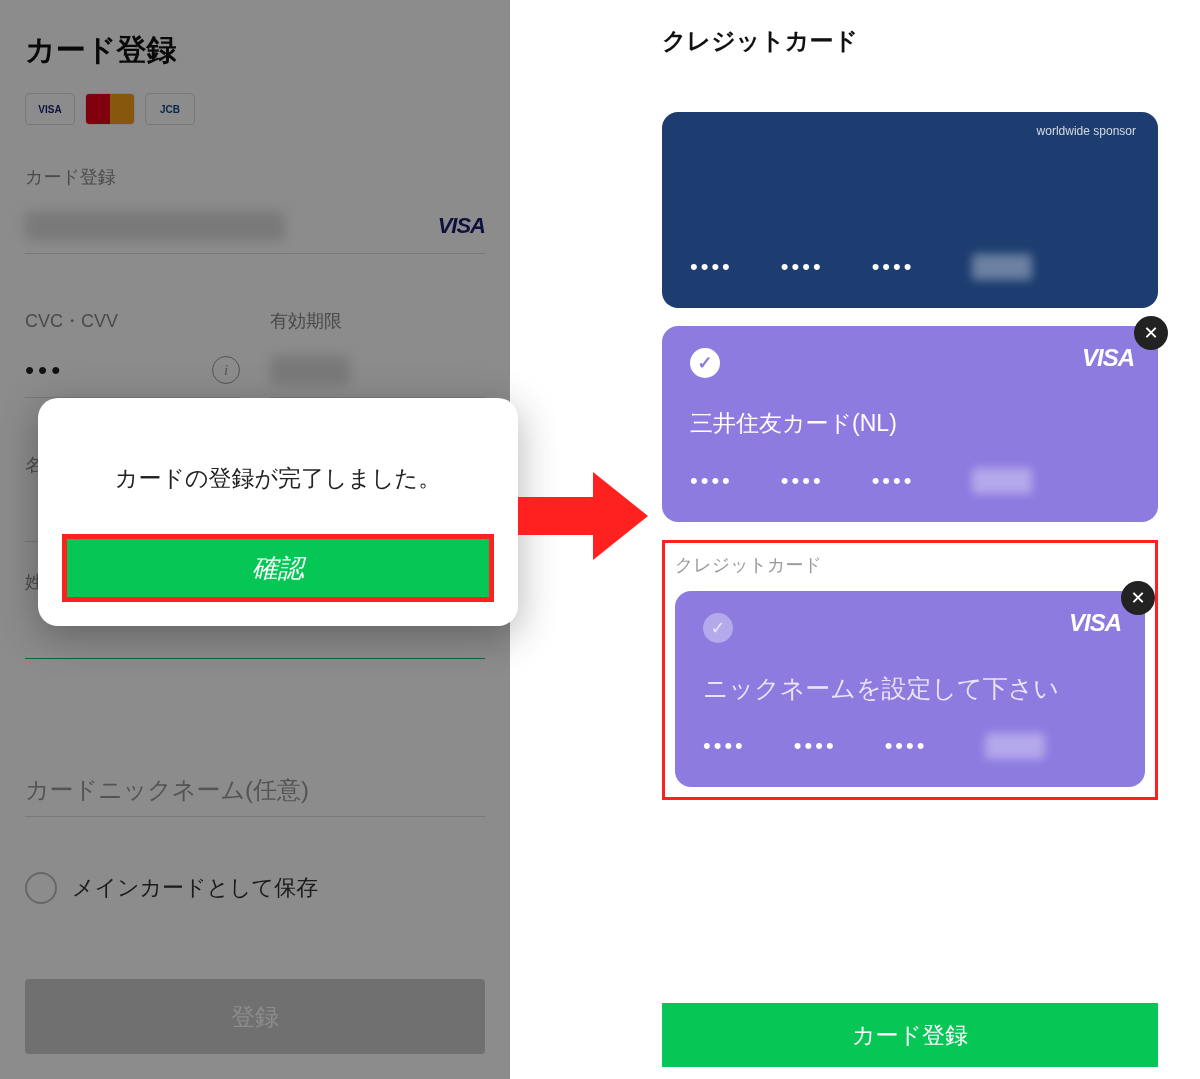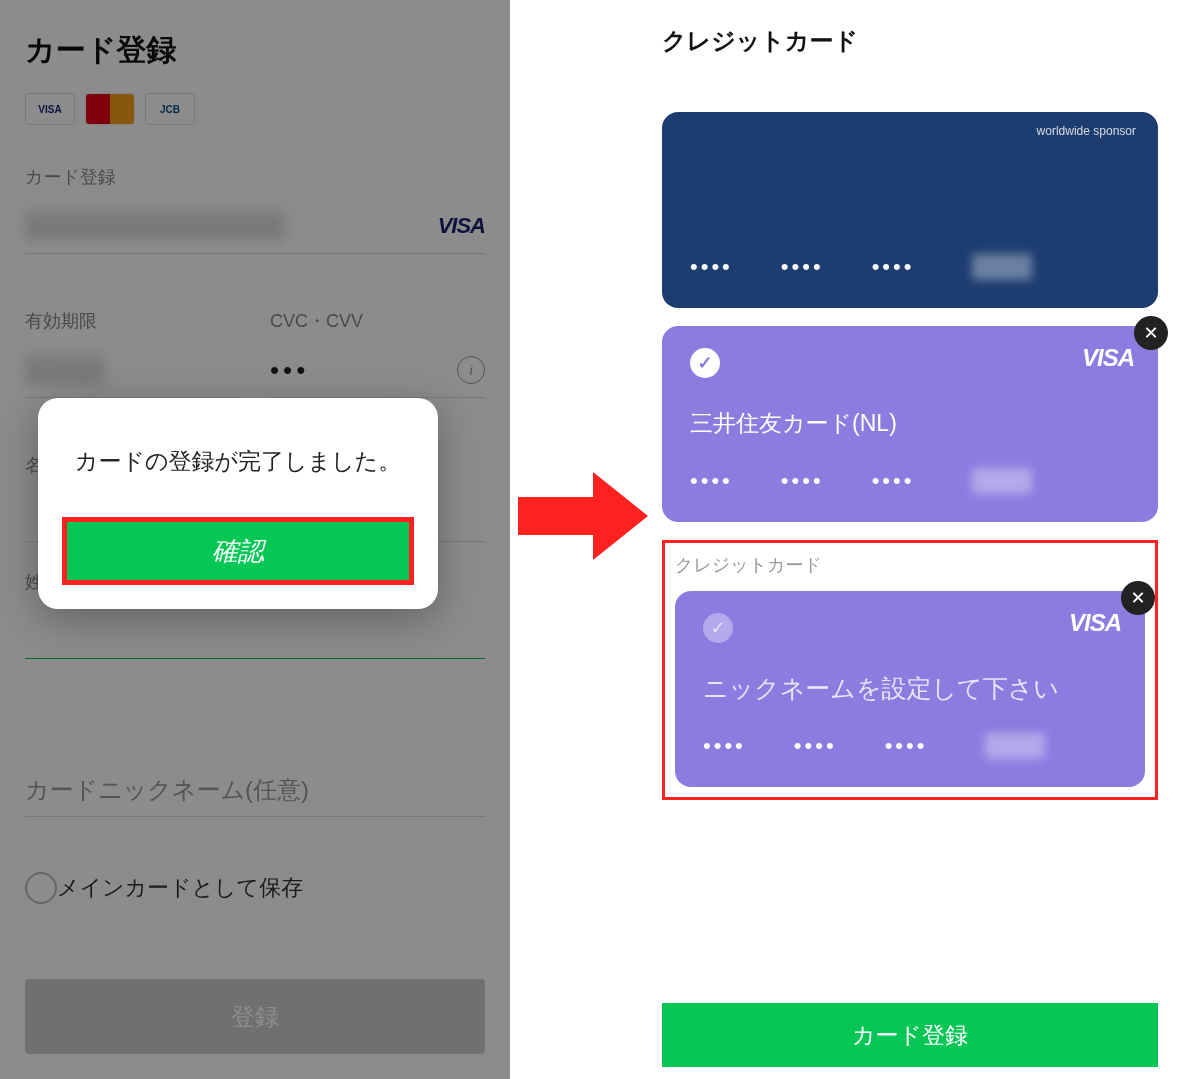--- a/index.html
+++ b/index.html
@@ -30,28 +30,28 @@
 .cvc-dots { font-size: 26px; letter-spacing: 4px; color: #222; }
 .info-icon { width: 28px; height: 28px; border: 1.5px solid #999; border-radius: 50%; display: flex; align-items: center; justify-content: center; font-size: 15px; color: #999; margin-left: auto; font-family: serif; font-style: italic; }
 
 .name-row { margin-top: 55px; }
 .first-row { margin-top: 28px; }
 .first-row .field-row { border-bottom-color: #06c755; }
 
 .nickname-field { margin-top: 115px; }
 .nickname-field .label { font-size: 24px; color: #999; border-bottom: 1px solid #ddd; padding-bottom: 10px; }
 
-.main-card-row { display: flex; align-items: center; margin-top: 55px; }
+.main-card-row { display: flex; align-items: center; margin-top: 55px; gap: 15px; }
 .radio-circle { width: 32px; height: 32px; border: 2px solid #bbb; border-radius: 50%; }
 .main-card-label { font-size: 22px; color: #333; }
 
 .register-btn-disabled { margin-top: 75px; height: 75px; background: #ccc; color: #fff; font-size: 24px; display: flex; align-items: center; justify-content: center; border-radius: 4px; }
 
 
-.modal { position: absolute; left: 38px; top: 398px; width: 400px; background: #fff; border-radius: 20px; z-index: 3; box-shadow: 0 10px 40px rgba(0,0,0,0.3); padding: 48px 24px 24px; text-align: center; }
+.modal { position: absolute; left: 38px; top: 398px; width: 480px; background: #fff; border-radius: 20px; z-index: 3; box-shadow: 0 10px 40px rgba(0,0,0,0.3); padding: 65px 24px 24px; text-align: center; }
 .modal-msg { font-size: 23px; color: #222; margin-bottom: 40px; }
 .modal-btn { height: 68px; background: #06c755; color: #fff; font-size: 26px; font-weight: 500; display: flex; align-items: center; justify-content: center; border: 5px solid #ff2020; font-style: italic; }
 
 
 .arrow { position: absolute; left: 518px; top: 472px; width: 132px; height: 88px; z-index: 5; }
 .arrow-shaft { position: absolute; left: 0; top: 25px; width: 80px; height: 38px; background: #ff2020; }
 .arrow-head { position: absolute; left: 75px; top: 0; width: 0; height: 0; border-top: 44px solid transparent; border-bottom: 44px solid transparent; border-left: 55px solid #ff2020; }
 
 
 .right { flex: 1; padding: 25px 42px 0 152px; position: relative; }
@@ -100,30 +100,30 @@
     <div class="field-group">
       <div class="field-label">カード登録</div>
       <div class="field-row">
         <div class="blur-box blur-cardnum"></div>
         <div class="visa-badge">VISA</div>
       </div>
     </div>
 
     <div class="two-col">
       <div>
-        <div class="field-label">有効期限</div>
-        <div class="field-row">
-          <div class="blur-box blur-exp"></div>
-        </div>
-      </div>
-      <div>
         <div class="field-label">CVC・CVV</div>
         <div class="field-row">
           <span class="cvc-dots">•••</span>
           <span class="info-icon">i</span>
+        </div>
+      </div>
+      <div>
+        <div class="field-label">有効期限</div>
+        <div class="field-row">
+          <div class="blur-box blur-exp"></div>
         </div>
       </div>
     </div>
 
     <div class="name-row field-group">
       <div class="field-label">名</div>
       <div class="field-row"></div>
     </div>
     <div class="first-row">
       <div class="field-label">姓</div>

